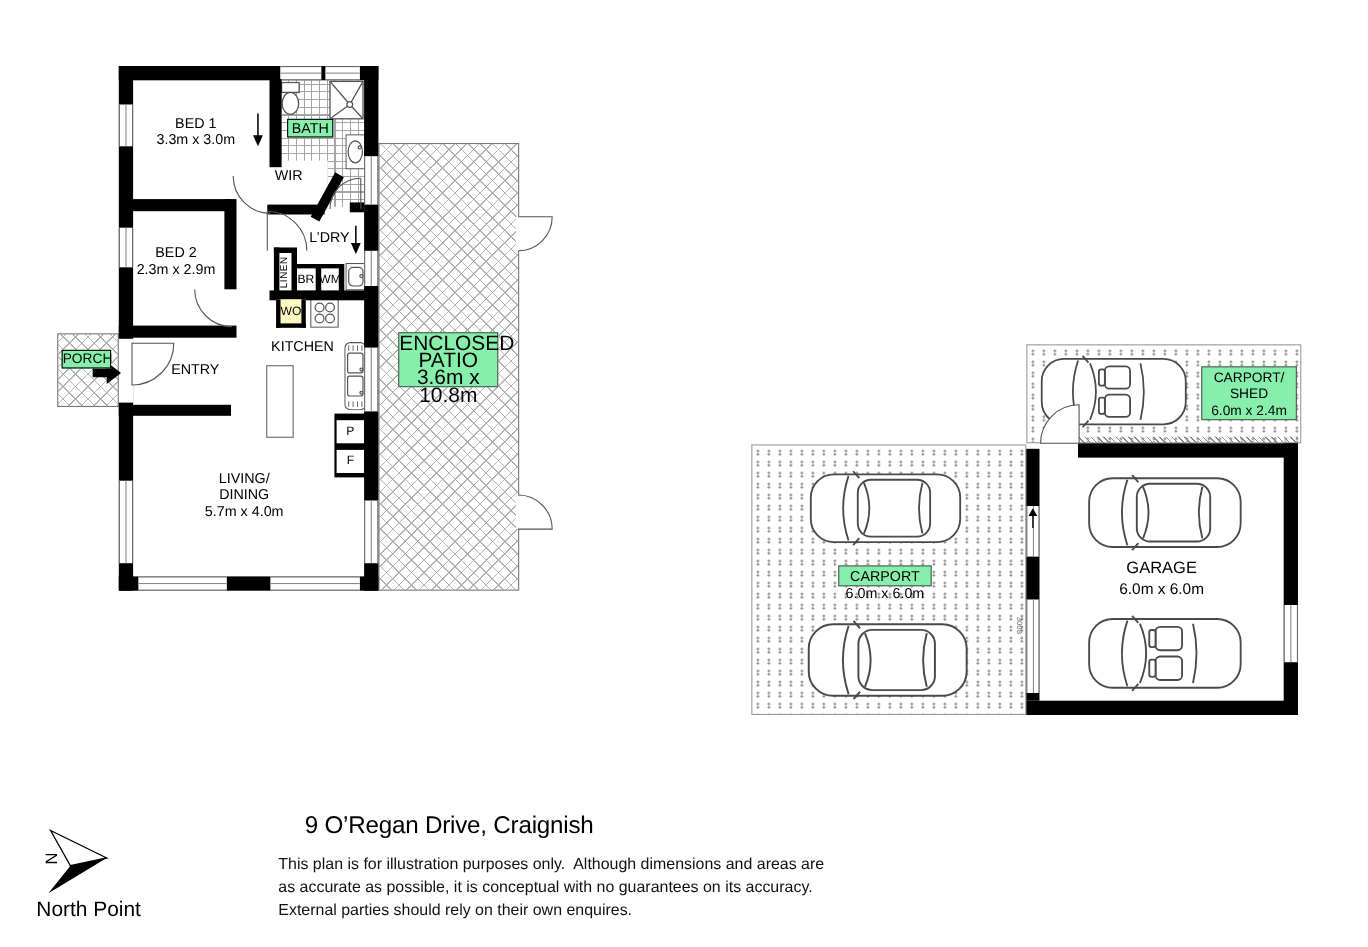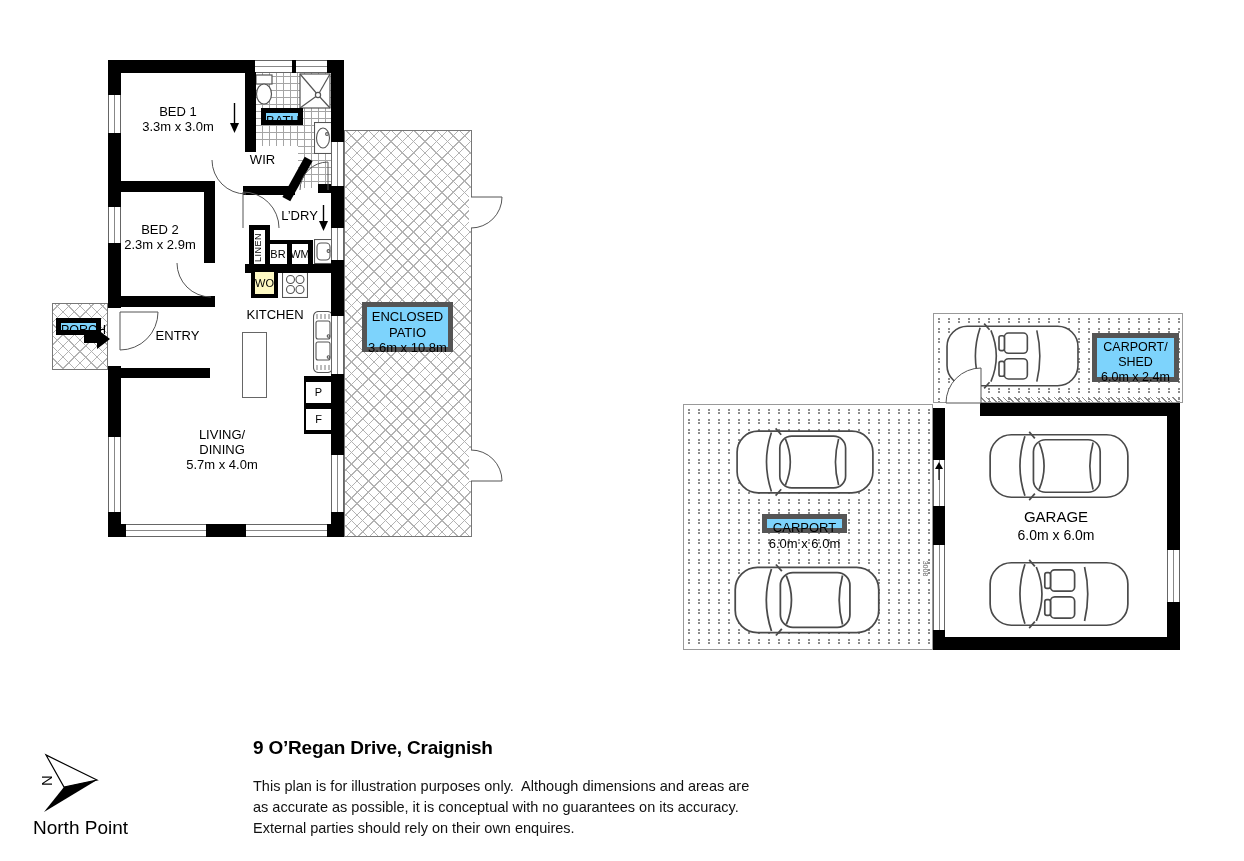--- a/index.html
+++ b/index.html
@@ -18,26 +18,26 @@
   .tiles{position:absolute;background:
       repeating-linear-gradient(0deg,rgba(0,0,0,0) 0 6px,#a5a5a5 6px 7px),
       repeating-linear-gradient(90deg,rgba(0,0,0,0) 0 6px,#a5a5a5 6px 7px),#fff;}
   .dots{position:absolute;background-color:#fff;
       background-image:radial-gradient(circle,#8c8c8c 1px,rgba(0,0,0,0) 1.3px),
                        radial-gradient(circle,#8c8c8c 1px,rgba(0,0,0,0) 1.3px);
       background-size:10px 10px,10px 10px;background-position:0 0,0 3px;
       border:1px solid #999;box-sizing:border-box;}
   .lbl{position:absolute;font-size:13px;line-height:15px;text-align:center;white-space:nowrap;}
   .lbl-s{position:absolute;font-size:11px;line-height:12px;text-align:center;white-space:nowrap;}
-  .lblbox{position:absolute;background:#7dd3fc;border:5px solid #15803d;text-align:center;box-sizing:border-box;}
+  .lblbox{position:absolute;background:#86efac;border:1px solid #15803d;text-align:center;box-sizing:border-box;}
   .outline{position:absolute;background:#fff;border:1px solid #666;box-sizing:border-box;}
   .doorsvg{position:absolute;overflow:visible;}
   .vtext{position:absolute;writing-mode:vertical-rl;transform:rotate(180deg);font-size:9px;letter-spacing:0.5px;text-align:center;}
   .stripes{position:absolute;background:repeating-linear-gradient(45deg,#888 0 1px,rgba(0,0,0,0) 1px 4px);}
-  #title{position:absolute;font-weight:bold;font-size:19px;letter-spacing:-0.2px;}
+  #title{position:absolute;font-weight:normal;font-size:22px;letter-spacing:-0.2px;margin-left:24px;}
   .disc{position:absolute;font-size:14.5px;line-height:21px;white-space:pre;color:#111;}
   #logo{position:absolute;display:flex;align-items:flex-end;justify-content:center;}
   #logo .brandtext{font-weight:bold;font-style:italic;font-size:27px;letter-spacing:-0.8px;padding-bottom:16px;}
 </style>
 </head>
 <body>
 
 <div id="canvas">
 
   <svg width="0" height="0" style="position:absolute" aria-hidden="true">
@@ -225,21 +225,21 @@
   <div class="lbl-s" style="left:268px;top:248px;width:20px">BR</div>
   <div class="lbl-s" style="left:290px;top:248px;width:20px">WM</div>
   <div class="lblbox" style="left:56px;top:318px;width:45px;height:17px;font-size:12.5px;line-height:15px;border-color:#000">PORCH</div>
   <div class="lbl" style="left:145px;top:328px;width:65px">ENTRY</div>
   <div class="lbl" style="left:240px;top:307px;width:70px">KITCHEN</div>
   <div class="lbl" style="left:162px;top:427px;width:120px">
     <div>LIVING/</div>
     <div>DINING</div>
     <div>5.7m x 4.0m</div>
   </div>
-  <div class="lblbox" style="left:362px;top:302px;width:91px;height:50px;font-size:13px;line-height:15.5px;padding-top:2px;border-color:#555">
+  <div class="lblbox" style="left:362px;top:302px;width:91px;height:50px;font-size:19px;line-height:15.5px;padding-top:2px;border-color:#555">
     <div>ENCLOSED</div>
     <div>PATIO</div>
     <div>3.6m x 10.8m</div>
   </div>
 
   <div class="dots" style="left:933px;top:313px;width:250px;height:90px"></div>
   <div class="dots" style="left:683px;top:404px;width:250px;height:246px"></div>
 
   <svg class="abs" style="left:945px;top:320px" width="135" height="72" viewBox="0 0 200 100">
       <use href="#car-conv"></use>

